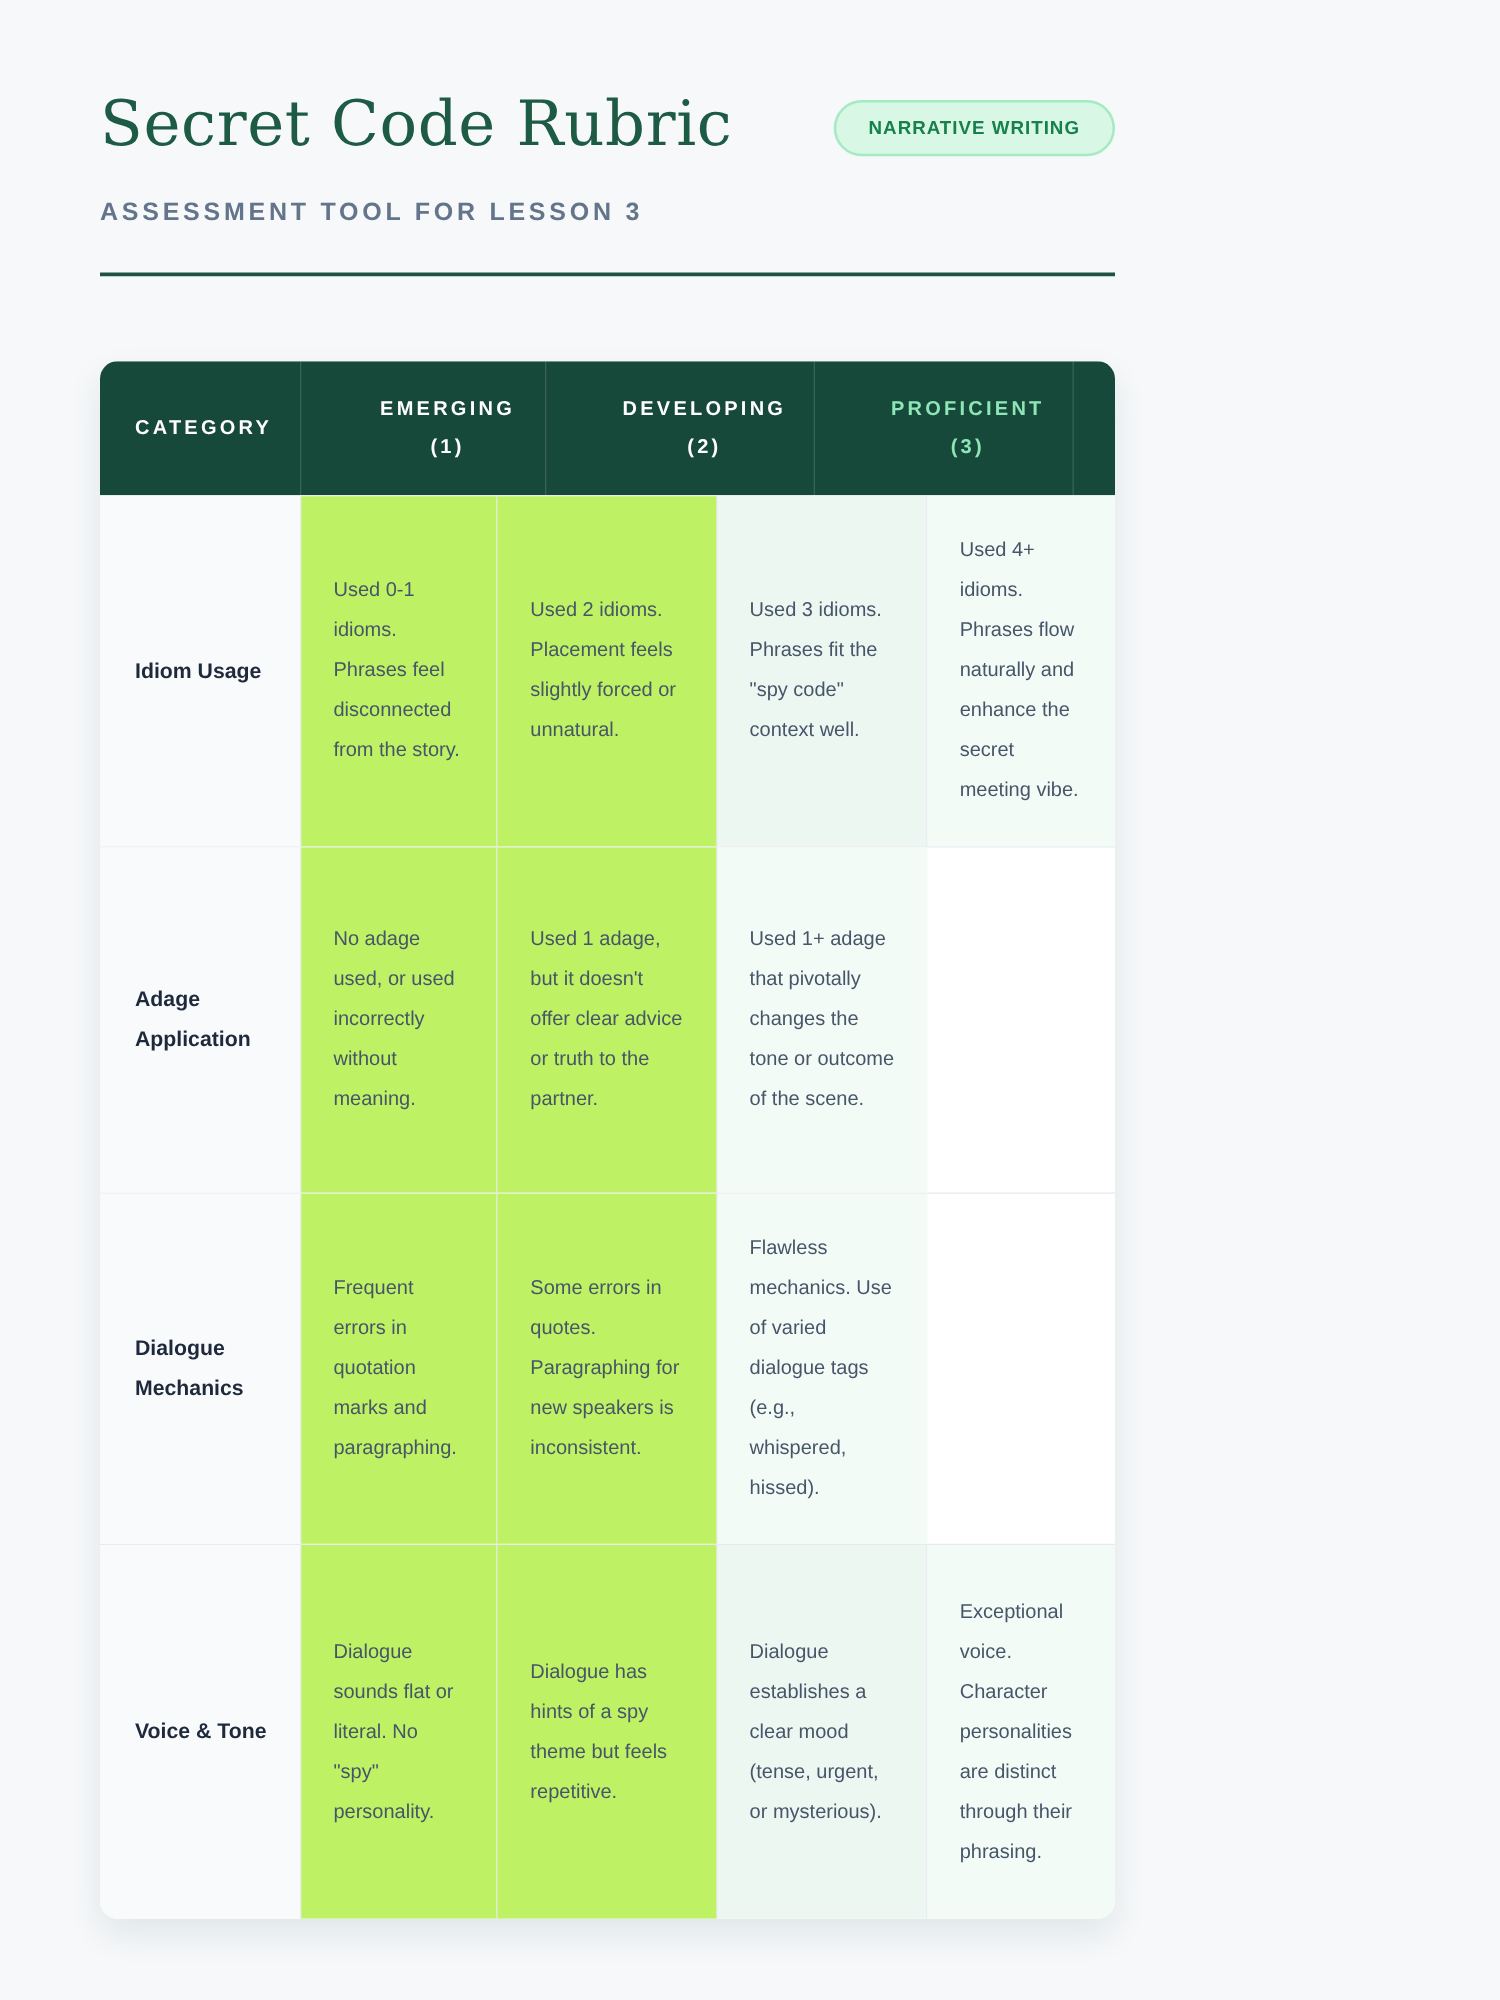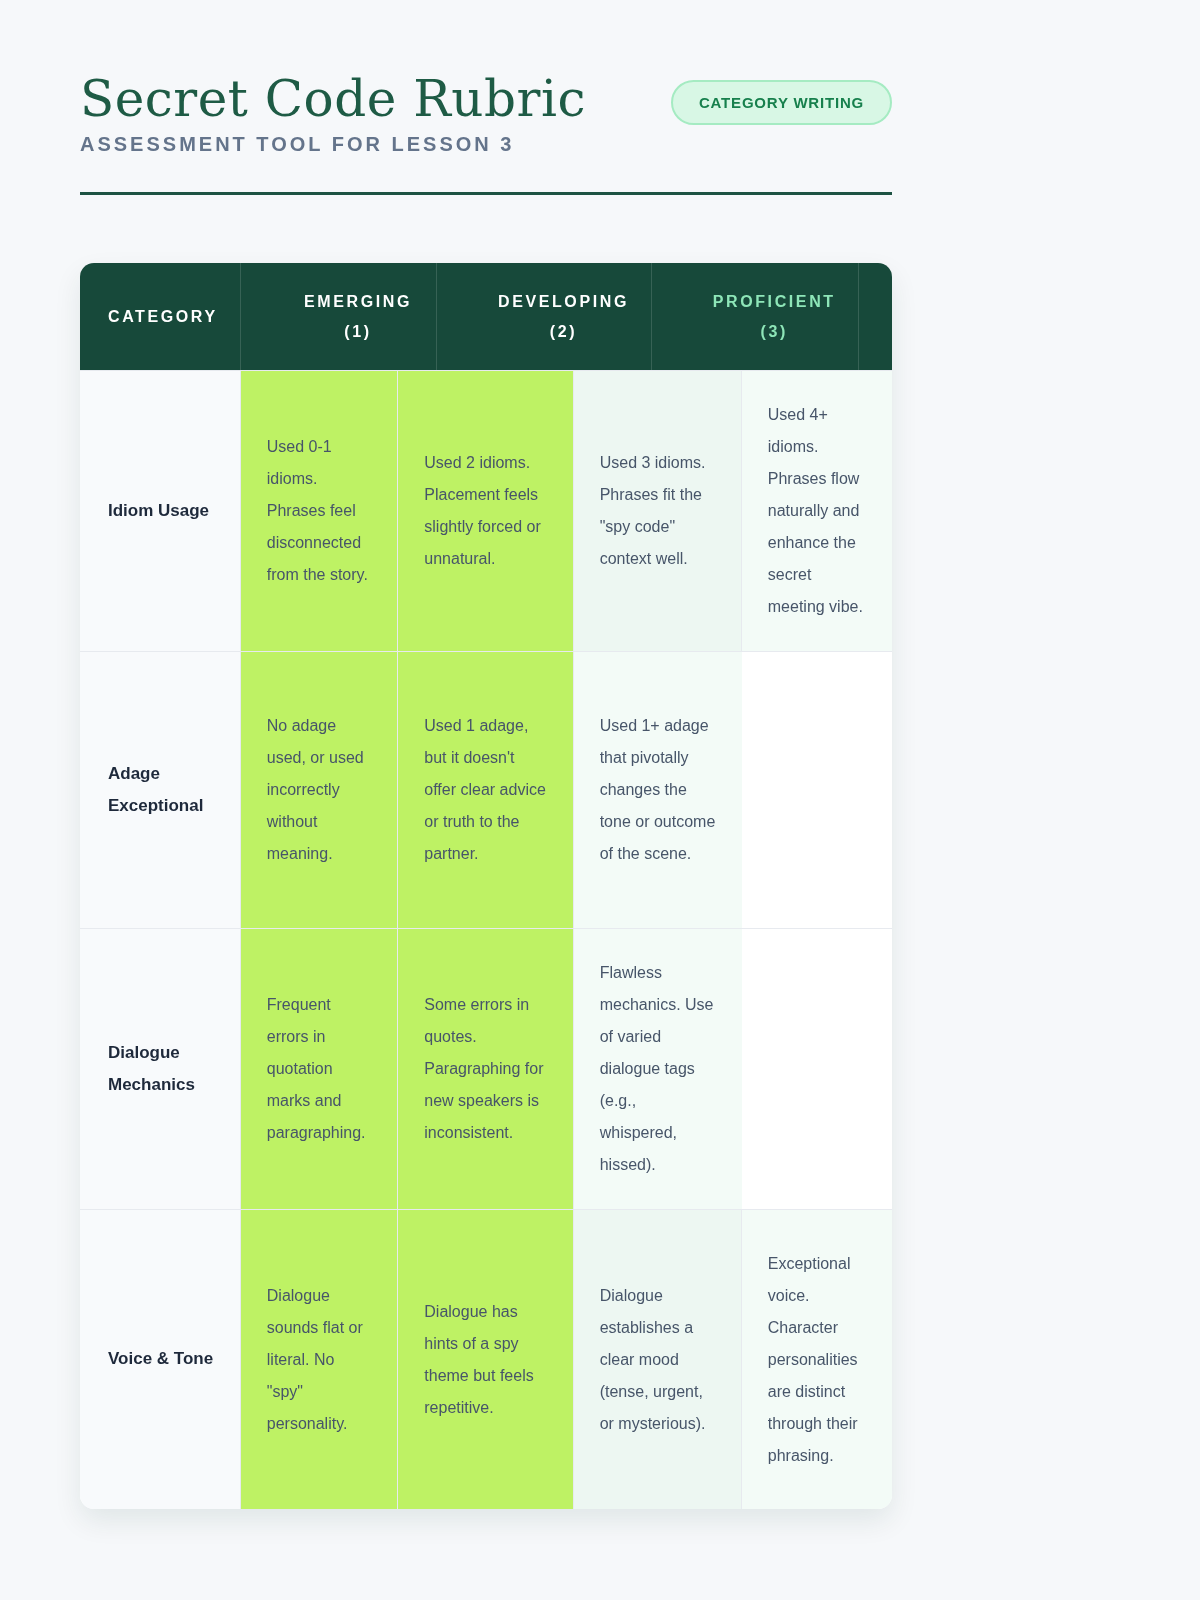--- a/index.html
+++ b/index.html
@@ -35,21 +35,21 @@
     color: #17804d;
     font-size: 15px;
     font-weight: 700;
     letter-spacing: 0.8px;
     padding: 12px 26px;
     border-radius: 999px;
     white-space: nowrap;
     margin-top: 6px;
   }
   .subtitle {
-    margin-top: 6px;
+    margin-top: 32px;
     font-size: 20px;
     font-weight: 700;
     letter-spacing: 3px;
     color: #64748b;
   }
   .rule {
     margin-top: 36px;
     height: 3px;
     background: #1d5343;
     border: none;
@@ -126,21 +126,21 @@
   .t-body-row .cell.mastery    { background: #f3fbf7; }
 </style>
 </head>
 <body>
 
 <div class="page">
 
   <header>
     <div class="title-row">
       <h1 class="page-title">Secret Code Rubric</h1>
-      <span class="badge">CATEGORY WRITING</span>
+      <span class="badge">NARRATIVE WRITING</span>
     </div>
     <div class="subtitle">ASSESSMENT TOOL FOR LESSON 3</div>
     <hr class="rule">
   </header>
 
   <div class="rubric">
 
     <div class="t-row t-head">
       <div class="cell cat">
         <span class="name">CATEGORY</span>
@@ -166,21 +166,21 @@
 
     <div class="t-row t-body-row">
       <div class="cell cat">Idiom Usage</div>
       <div class="cell">Used 0-1 idioms. Phrases feel disconnected from the story.</div>
       <div class="cell">Used 2 idioms. Placement feels slightly forced or unnatural.</div>
       <div class="cell proficient">Used 3 idioms. Phrases fit the "spy code" context well.</div>
       <div class="cell mastery">Used 4+ idioms. Phrases flow naturally and enhance the secret meeting vibe.</div>
     </div>
 
     <div class="t-row t-body-row">
-      <div class="cell cat">Adage Exceptional</div>
+      <div class="cell cat">Adage Application</div>
       <div class="cell">No adage used, or used incorrectly without meaning.</div>
       <div class="cell">Used 1 adage, but it doesn't offer clear advice or truth to the partner.</div>
       <div class="cell mastery">Used 1+ adage that pivotally changes the tone or outcome of the scene.</div>
     </div>
 
     <div class="t-row t-body-row">
       <div class="cell cat">Dialogue Mechanics</div>
       <div class="cell">Frequent errors in quotation marks and paragraphing.</div>
       <div class="cell">Some errors in quotes. Paragraphing for new speakers is inconsistent.</div>
       <div class="cell mastery">Flawless mechanics. Use of varied dialogue tags (e.g., whispered, hissed).</div>

